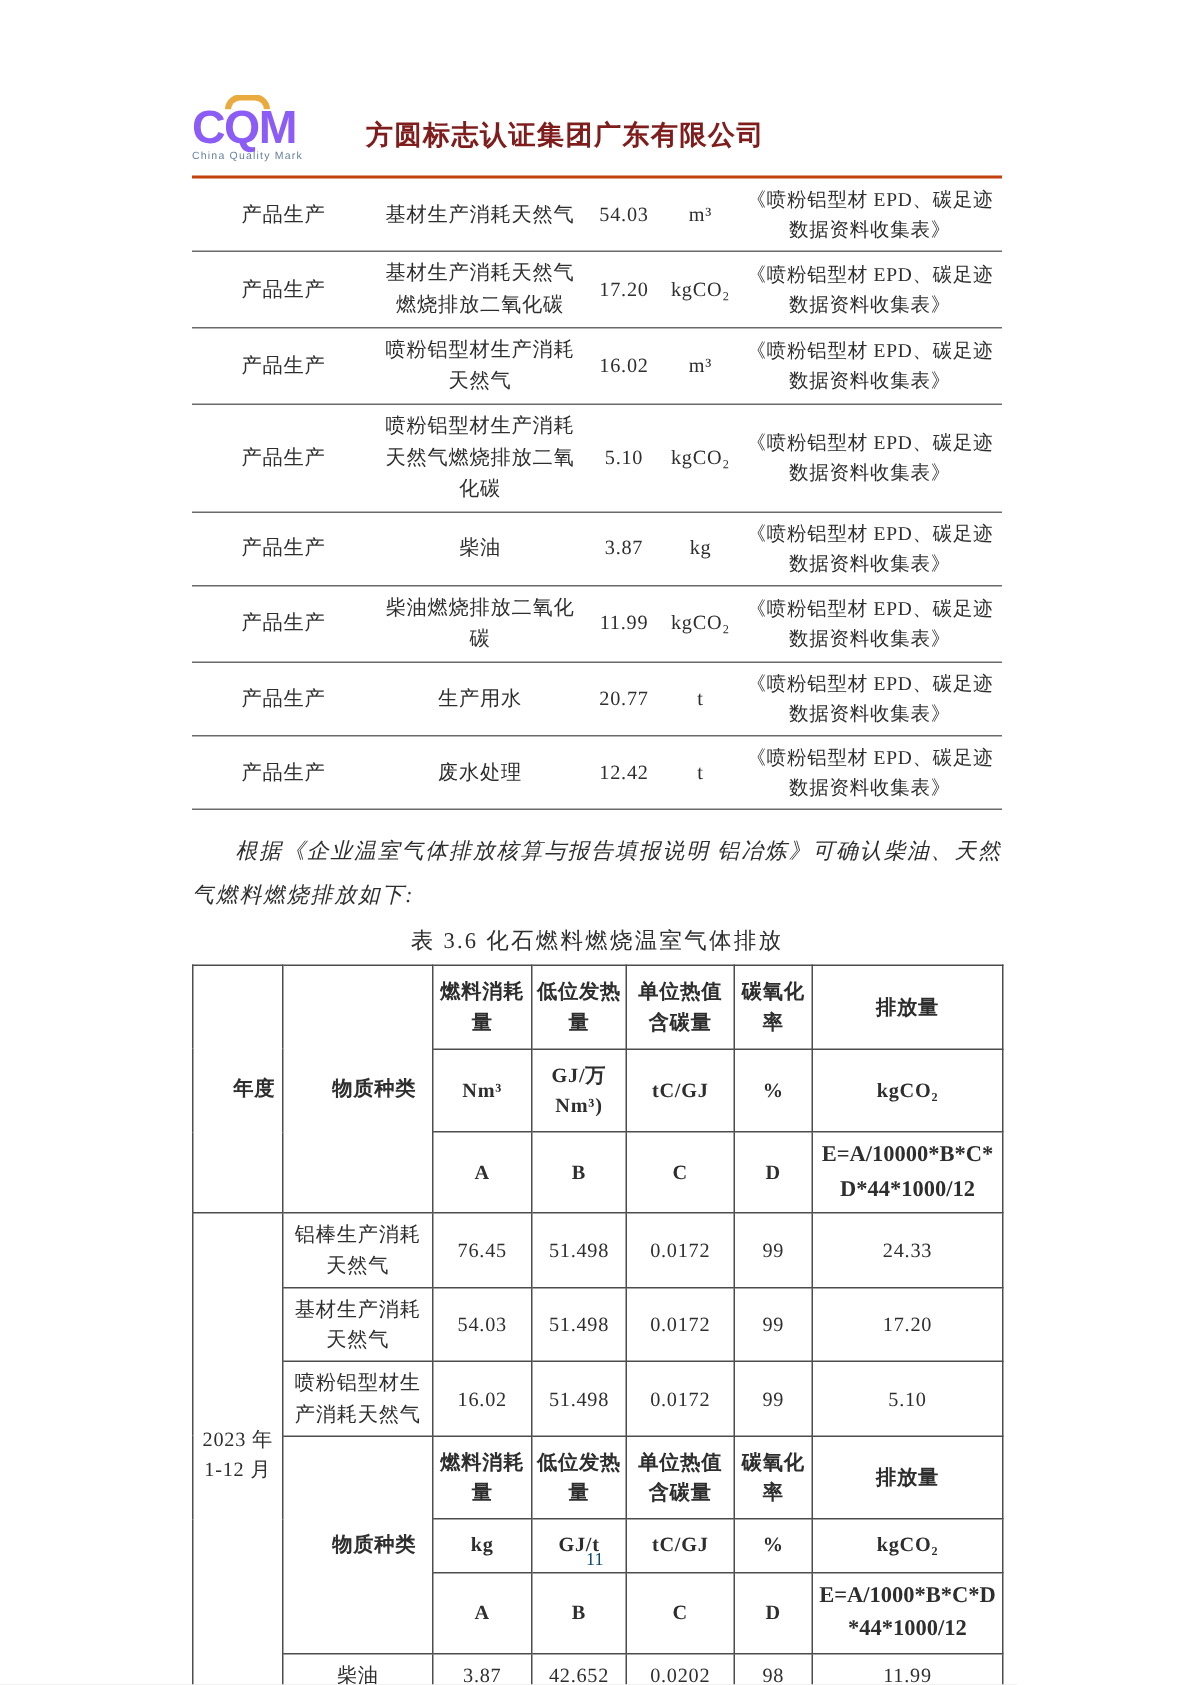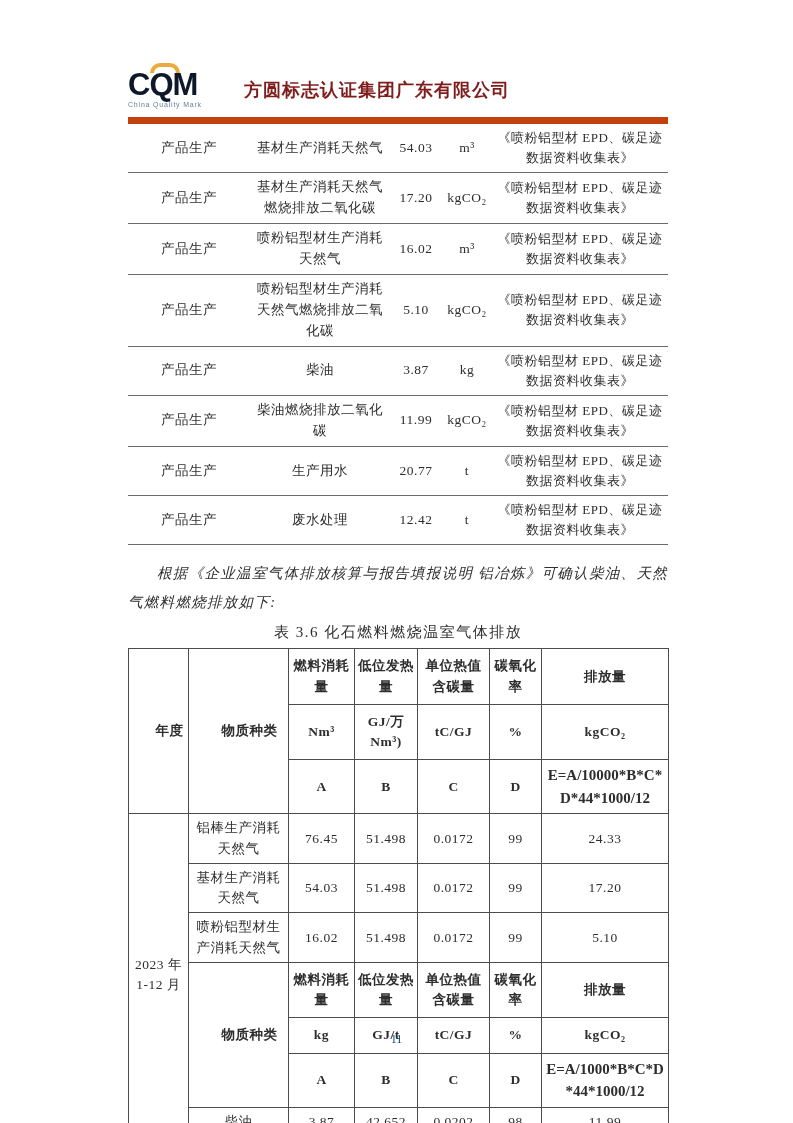--- a/index.html
+++ b/index.html
@@ -20,35 +20,35 @@
   .arc{
     position:absolute;top:-7px;left:22px;
     width:30px;height:10px;
     border:4px solid #eaaa3d;border-bottom:none;
     border-radius:17px 17px 0 0;
     box-sizing:border-box;
   }
   .cqm{
     font-family:"Liberation Sans","DejaVu Sans",sans-serif;
     font-weight:bold;font-size:31px;line-height:30px;
-    color:#0f172a;letter-spacing:-1px;
+    color:#8b5cf6;letter-spacing:-1px;
   }
   .tagline{
     font-family:"Liberation Sans","DejaVu Sans",sans-serif;
     font-size:7px;color:#66819f;letter-spacing:0.8px;margin-top:1px;
   }
   .company{
     font-family:"Liberation Sans","DejaVu Sans",sans-serif;
     font-weight:bold;font-size:18px;color:#7f1d1d;
     letter-spacing:1px;margin-left:8px;margin-top:2px;
   }
 
   
   table{border-collapse:collapse;table-layout:fixed;}
-  .t1{width:540px;border-top:7px solid #c2410c;font-size:13.5px;}
+  .t1{width:540px;border-top:2px solid #c2410c;font-size:13.5px;}
   .t1 td{
     border-bottom:1px solid #6a6a6a;
     text-align:center;vertical-align:middle;
     padding:4px 2px;line-height:1.55;letter-spacing:0.5px;
   }
   .t1 .src{font-size:13px;}
 
   
   .para{
     margin:14px 0 6px 0;

